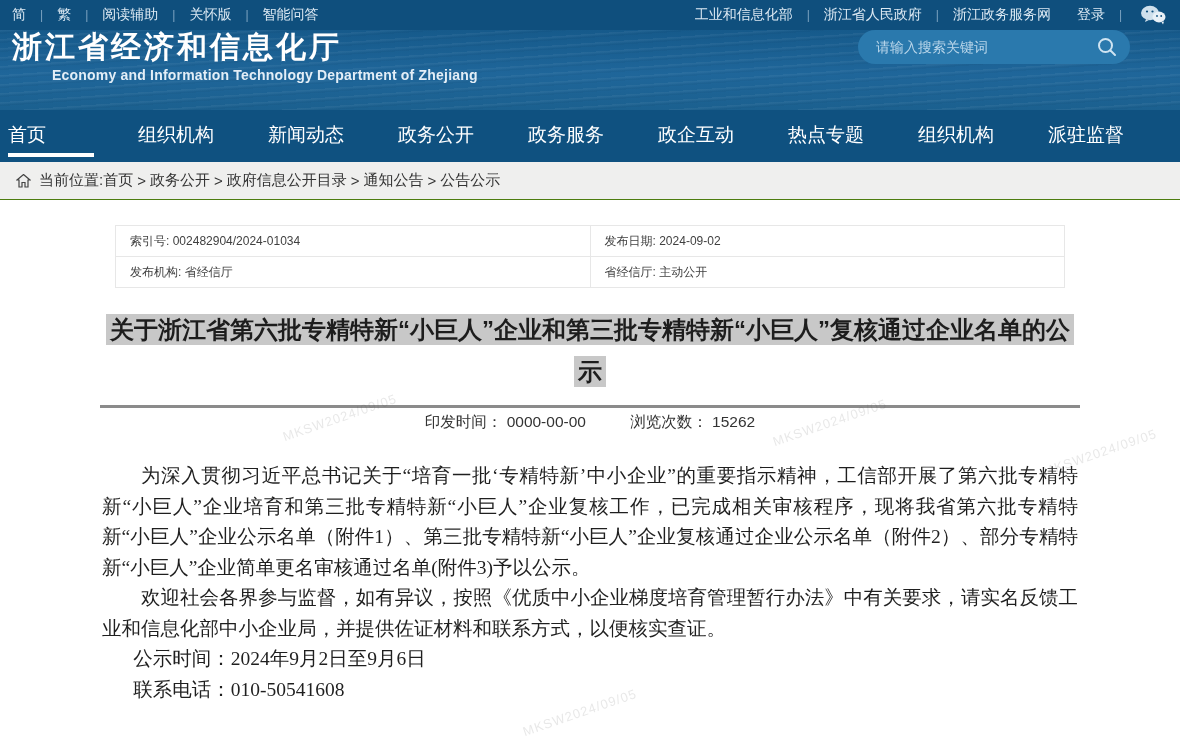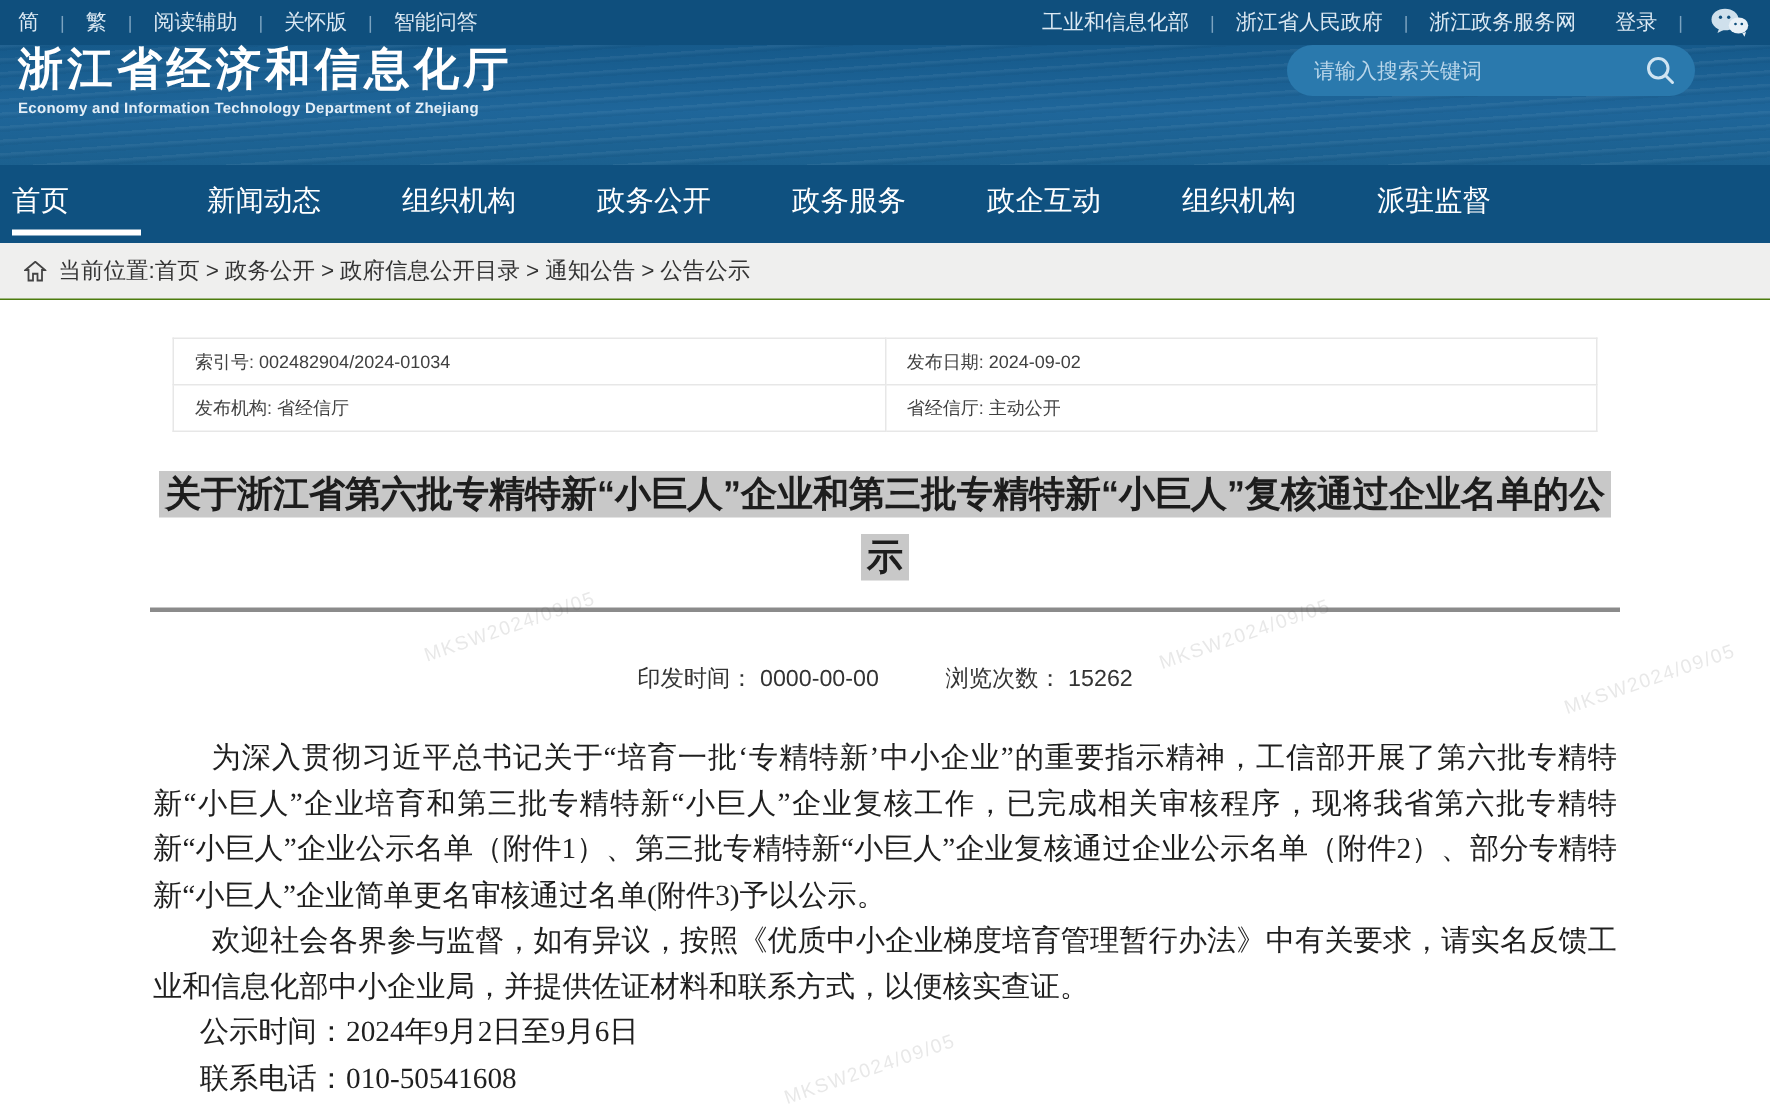--- a/index.html
+++ b/index.html
@@ -15,21 +15,21 @@
   .topbar .gap { width:26px; }
   .wechat-icon { margin-left:4px; display:inline-flex; cursor:pointer; }
 
   
   .masthead { height:80px; background:#1d6295;
     background-image:
       repeating-linear-gradient(176deg, rgba(255,255,255,0.05) 0 1px, rgba(0,0,0,0.03) 3px 4px, transparent 4px 9px),
       linear-gradient(180deg, #165a8b 0%, #1f669a 55%, #1b608f 100%);
     display:flex; align-items:flex-start; justify-content:space-between; padding:0 50px 0 12px; }
   .brand .cn { color:#fff; font-size:30px; font-weight:bold; letter-spacing:3px; line-height:34px; }
-  .brand .en { color:#e3eef7; font-size:10px; font-weight:bold; letter-spacing:.2px; margin-top:3px; }
+  .brand .en { color:#e3eef7; font-size:14px; font-weight:bold; letter-spacing:.2px; margin-top:3px;margin-left:40px; }
   .search-pill { width:272px; height:34px; background:#2a79ad; border-radius:17px;
     display:flex; align-items:center; padding:0 12px 0 18px; }
   .search-pill input { flex:1; background:transparent; border:none; outline:none;
     color:#fde047; font-size:14px; font-family:"Liberation Sans",sans-serif; }
   .search-pill input::placeholder { color:#b9d6ea; }
   .search-btn { background:none; border:none; cursor:pointer; display:flex; padding:0; }
 
   
   .nav { height:52px; background:#0f5180; display:flex; padding-left:8px; color:#fff; }
   .nav-item { width:130px; font-size:19px; line-height:49px; cursor:pointer; position:relative;
@@ -51,21 +51,21 @@
   .meta-table .lab { color:#404040; }
 
   .article-title { width:980px; margin:21px auto 0; text-align:center;
     font-size:24px; font-weight:bold; color:#1d1d1d; line-height:42px;
     font-family:"Liberation Sans",sans-serif; }
   .article-title .hl { background:#c8c8c8; padding:2px 4px; box-decoration-break:clone;
     -webkit-box-decoration-break:clone; }
 
   .title-rule { width:980px; margin:12px auto 0; height:3px; background:#8b8b8b; }
 
-  .article-meta { text-align:center; margin-top:34px; font-size:15.5px; color:#333; }
+  .article-meta { text-align:center; margin-top:4px; font-size:15.5px; color:#333; }
   .article-meta .m { margin:0 20px; }
 
   .article-body { width:976px; margin:28px auto 0; font-size:19.5px; line-height:30.5px;
     color:#1f1f1f; text-align:justify; font-family:"Liberation Serif", serif; }
   .article-body p.indent2 { text-indent:2em; }
   .article-body p.indent1 { text-indent:1.6em; }
 
   .wm { position:absolute; font-size:13px; color:rgba(80,80,80,0.13);
     transform:rotate(-19deg); white-space:nowrap; pointer-events:none;
     font-family:"Liberation Sans",sans-serif; letter-spacing:1px; }
@@ -126,33 +126,36 @@
     </button>
   </div>
 </div>
 
 <div class="nav">
   <div class="nav-item active">
     <span>首页</span>
     <span class="ul"></span>
   </div>
   <div class="nav-item">
+    <span>组织机构</span>
+  </div>
+  <div class="nav-item">
     <span>新闻动态</span>
   </div>
   <div class="nav-item">
-    <span>组织机构</span>
-  </div>
-  <div class="nav-item">
     <span>政务公开</span>
   </div>
   <div class="nav-item">
     <span>政务服务</span>
   </div>
   <div class="nav-item">
     <span>政企互动</span>
+  </div>
+  <div class="nav-item">
+    <span>热点专题</span>
   </div>
   <div class="nav-item">
     <span>组织机构</span>
   </div>
   <div class="nav-item">
     <span>派驻监督</span>
   </div>
 </div>
 
 <div class="crumbbar">

